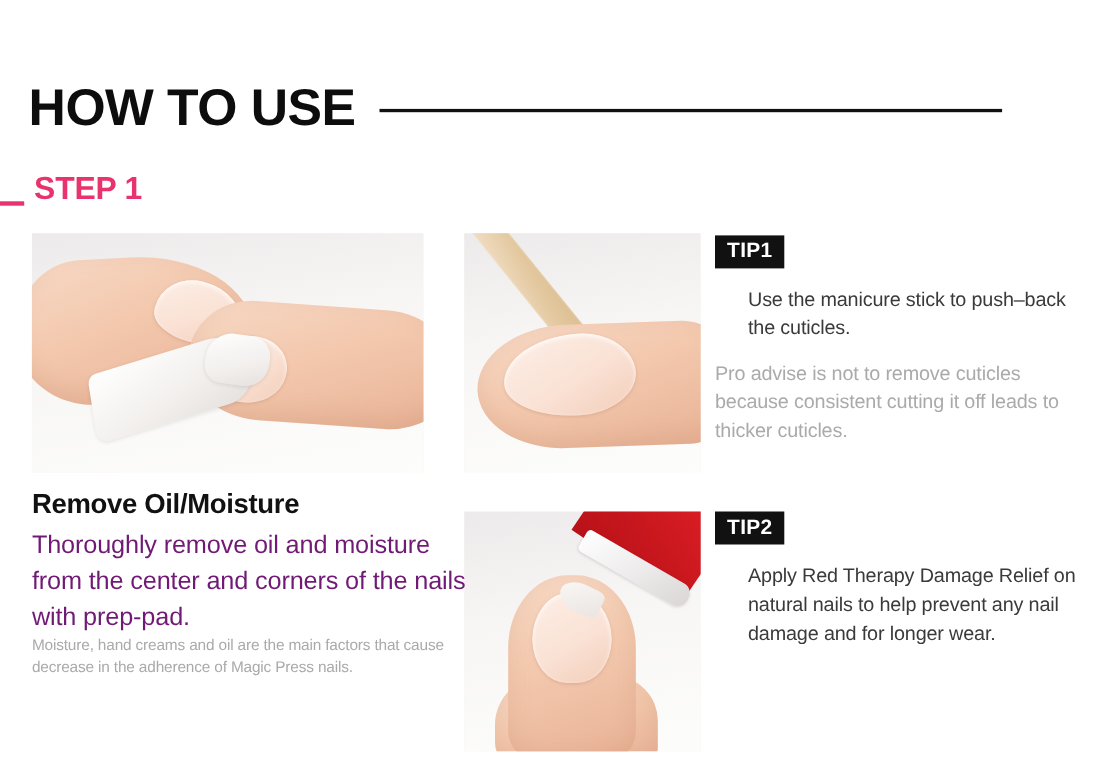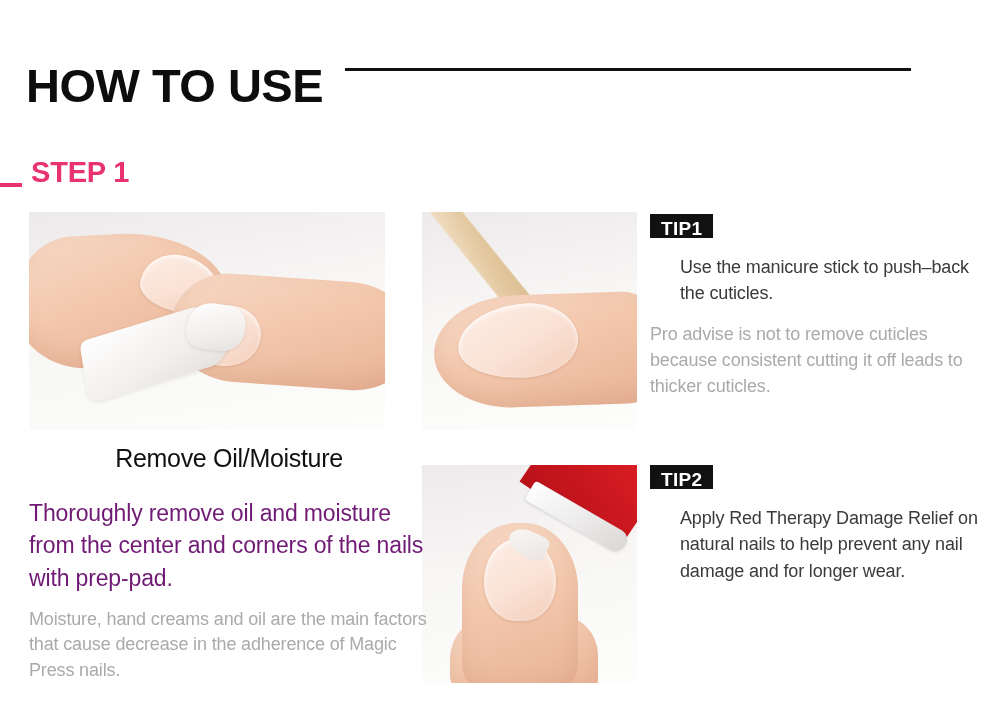--- a/index.html
+++ b/index.html
@@ -18,21 +18,21 @@
     height: 710px;
     background: #ffffff;
   }
 
   
   .header {
     position: absolute;
     left: 0; top: 62px;
     width: 1000px; height: 70px;
     display: flex;
-    align-items: flex-start;
+    align-items: center;
   }
   .page-title {
     margin-left: 26px;
     font-size: 47px;
     font-weight: 700;
     letter-spacing: -0.5px;
     color: #0d0d0d;
     line-height: 1;
     white-space: nowrap;
   }
@@ -198,54 +198,52 @@
   }
 
   
   .left-text {
     position: absolute;
     left: 29px; top: 444px;
     width: 400px;
   }
   .section-heading {
     font-size: 25px;
-    font-weight: 400;
+    font-weight: 700;
     color: #111111;
     letter-spacing: -0.3px;
     line-height: 1.15;
-    margin-bottom: 24px;
-    text-align: center;
+    margin-bottom: 6px;
   }
   .body-dark {
     font-size: 23px;
     line-height: 1.42;
     color: #701a75;
     letter-spacing: -0.15px;
   }
   .body-grey {
-    font-size: 18px;
+    font-size: 14px;
     line-height: 1.42;
     color: #aaaaaa;
     letter-spacing: -0.15px;
-    margin-top: 12px;
   }
 
   
   .tip-block { position: absolute; width: 340px; }
   #tip-block-1 { left: 650px; top: 214px; }
   #tip-block-2 { left: 650px; top: 465px; }
 
   .tip-badge {
     display: inline-block;
     background: #111111;
     color: #ffffff;
     font-size: 19px;
     font-weight: 700;
     letter-spacing: 0.3px;
-    padding: 5px 11px 0 11px;
+    padding: 5px 11px 6px 11px;
     line-height: 1;
   }
   .tip-primary {
     margin-top: 15px;
     font-size: 18px;
     line-height: 1.46;
     color: #3a3a3a;
     letter-spacing: -0.15px;
     margin-left: 30px;
   }

